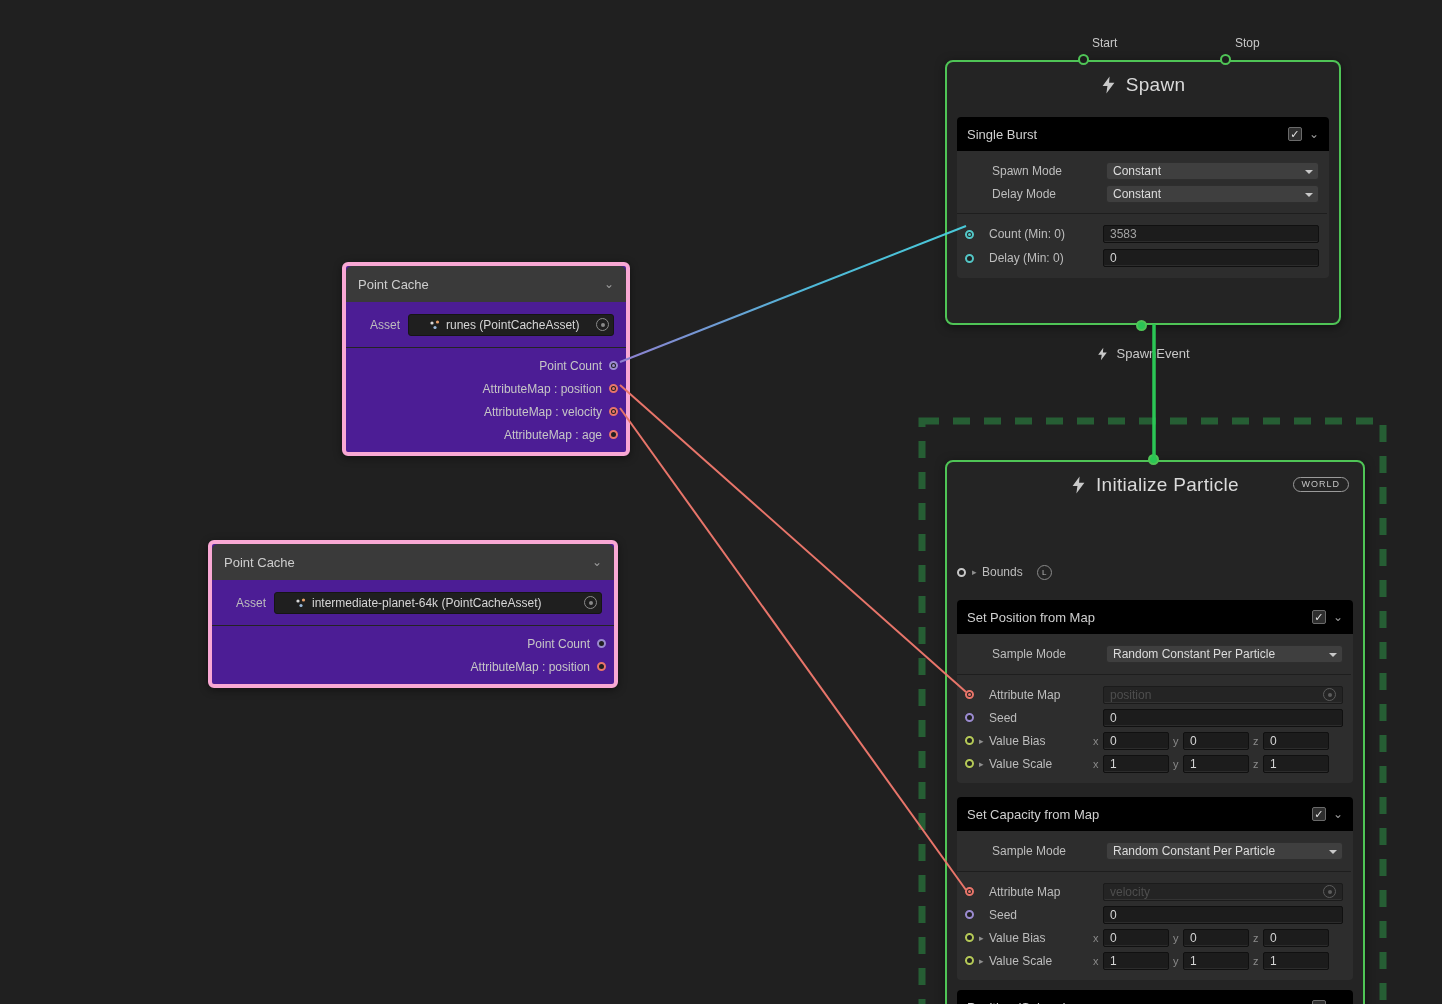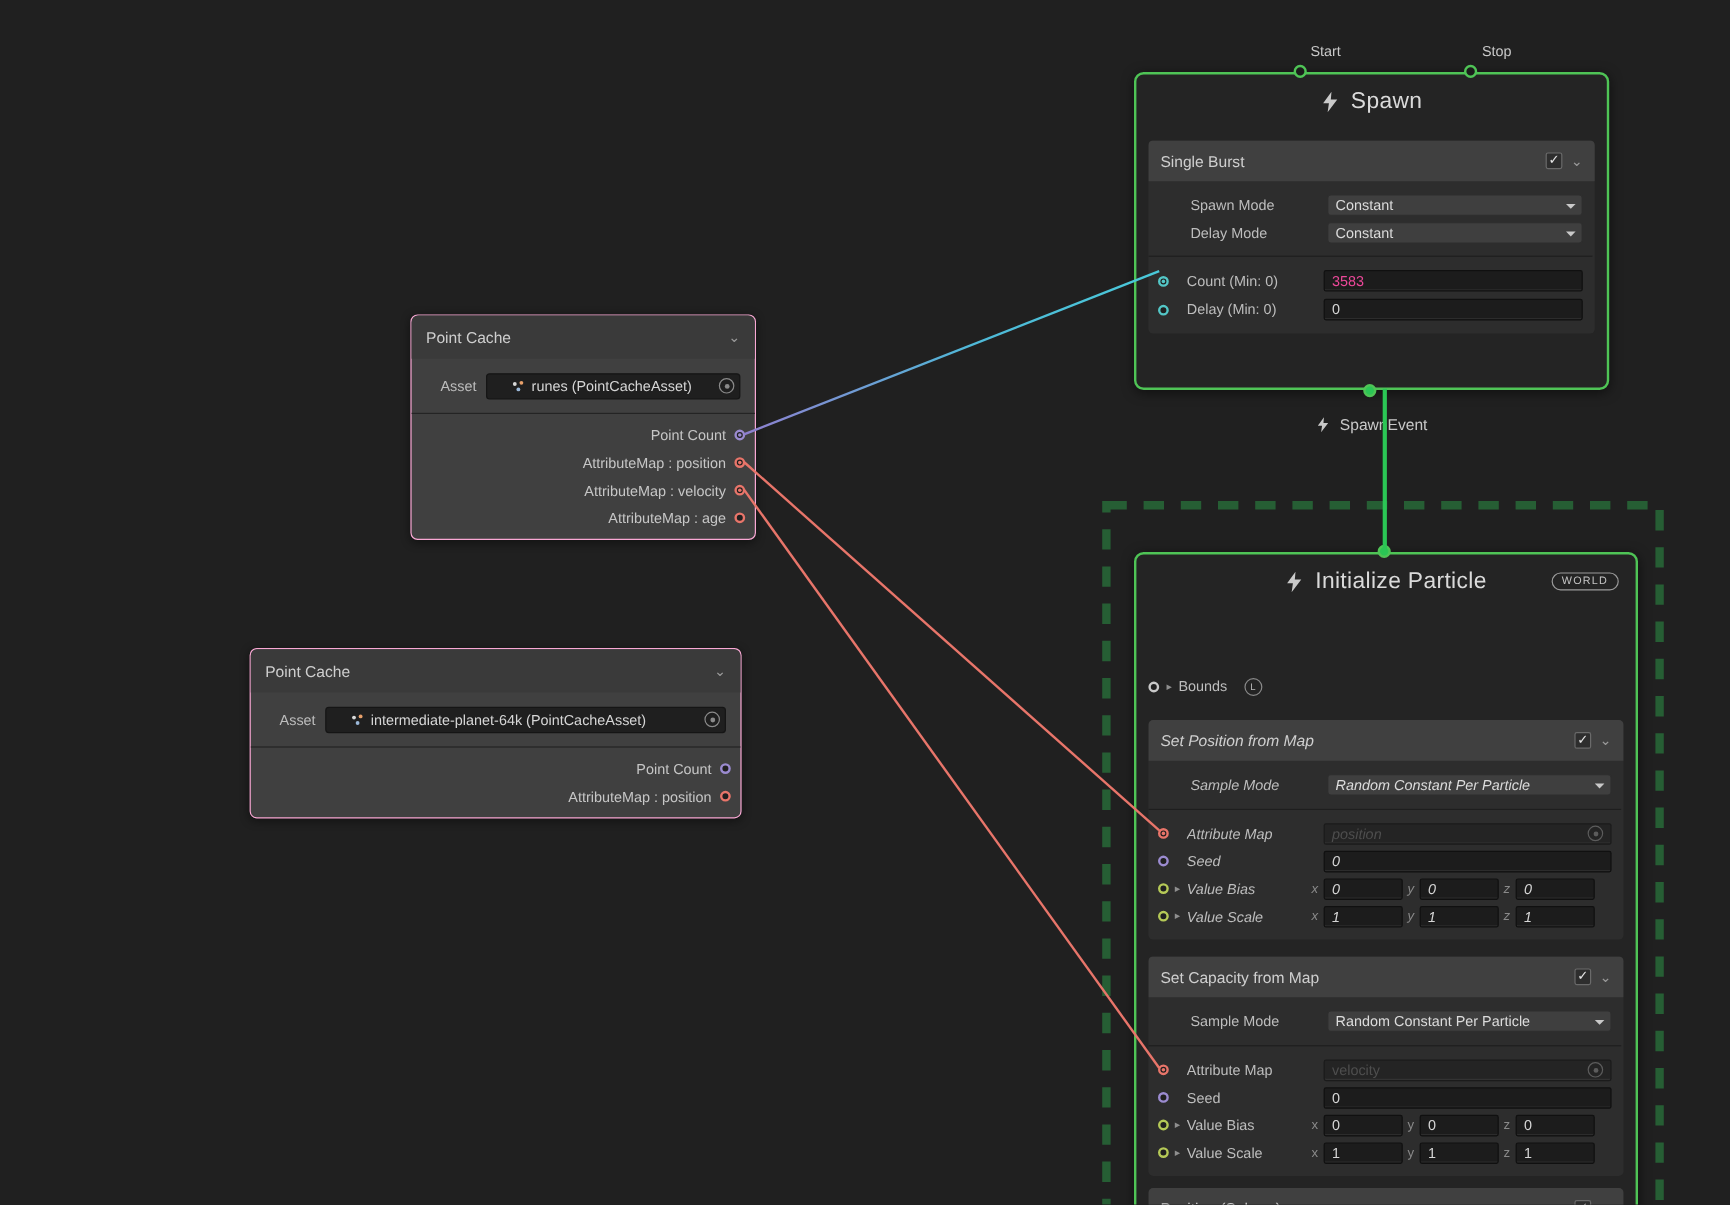--- a/index.html
+++ b/index.html
@@ -6,21 +6,21 @@
   html,body { width:1442px; height:1004px; background:#202020; overflow:hidden;
               font-family:"Liberation Sans","DejaVu Sans",sans-serif; }
   .canvas { position:relative; width:1442px; height:1004px; background:#202020; overflow:hidden; }
 
   svg.wires { position:absolute; left:0; top:0; z-index:3; pointer-events:none; }
 
   
   .node { position:absolute; border-radius:6px; z-index:2; }
 
   
-  .op-node { background:#404040; border:1px solid #f9a8d4; box-shadow:0 2px 8px rgba(0,0,0,.45); }
+  .op-node { background:#4c1d95; border:4px solid #f9a8d4; box-shadow:0 2px 8px rgba(0,0,0,.45); }
   .op-header { height:36px; background:#3A3A3A; border-radius:6px 6px 0 0; display:flex; align-items:center;
                padding:0 12px; color:#CECECE; font-size:13px; }
   .op-header .chev { margin-left:auto; }
   .asset-row { height:46px; display:flex; align-items:center; padding:0 12px 0 24px; border-bottom:1px solid #242424; }
   .asset-label { color:#BDBDBD; font-size:12px; margin-right:8px; }
   .asset-field { flex:1; height:22px; background:#1F1F1F; border:1px solid #151515; border-radius:3px;
                  display:flex; align-items:center; padding:0 4px 0 20px; color:#D6D6D6; font-size:12px; overflow:hidden; white-space:nowrap;}
   .asset-field .txt { flex:1; overflow:hidden; text-overflow:ellipsis; }
   .picker { width:13px; height:13px; border:1px solid #8A8A8A; border-radius:50%; position:relative; flex:none; margin-left:4px;}
   .picker::after { content:''; position:absolute; left:3.5px; top:3.5px; width:4px; height:4px; border-radius:50%; background:#8A8A8A; }
@@ -37,42 +37,42 @@
 
   
   .ctx-node { background:#242424; border:2px solid #4FC456; border-radius:8px; box-shadow:0 2px 10px rgba(0,0,0,.5); }
   .ctx-title { height:46px; display:flex; align-items:center; justify-content:center; gap:10px;
                color:#DADADA; font-size:19px; letter-spacing:.3px; }
   .top-port-label { position:absolute; top:-26px; font-size:12px; color:#C8C8C8; }
   .badge { position:absolute; top:15px; right:14px; border:1px solid #9A9A9A; border-radius:9px; padding:1px 8px 2px;
            font-size:9px; letter-spacing:1px; color:#C4C4C4; }
 
   .block { position:absolute; left:10px; right:10px; background:#2D2D2D; border-radius:4px; overflow:hidden; }
-  .block-header { height:34px; background:#404040; display:flex; align-items:center; padding:0 10px;
+  .block-header { height:34px; background:#000000; display:flex; align-items:center; padding:0 10px;
                   color:#CFCFCF; font-size:13px;justify-content:flex-end; }
   .block-header .hctrl { margin-left:auto; display:flex; align-items:center; gap:7px; }
   .block-body { padding:8px 10px 8px 8px; }
 
   .row { display:flex; align-items:center; height:23px; }
   .row.tall { height:24px; }
   .row .port { margin-right:0; }
   .row .spacer { width:27px; flex:none; }
   .row .after-port { width:15px; flex:none; }
   .row .lbl { width:114px; flex:none; color:#BDBDBD; font-size:12px; overflow:hidden; white-space:nowrap; }
   .row .lbl.short { width:auto; margin-right:6px; }
   .sep { height:1px; background:#1E1E1E; margin:8px -8px 8px -8px; }
 
   .fold { color:#8F8F8F; font-size:9px; width:10px; flex:none; }
   .row .fold { margin-left:-10px; }
 
   .field { flex:1; height:18px; background:#1C1C1C; border:1px solid #101010; border-radius:2px;
            box-shadow:inset 0 -1px 0 rgba(255,255,255,.07);
            color:#D6D6D6; font-size:12px; line-height:16px; padding:0 6px; overflow:hidden; white-space:nowrap;
            display:flex; align-items:center; }
-  .field.dim { color:#ec4899; }
+  .field.dim { color:#a3a3a3; }
   .field.ghost { background:#242424; color:#4E4E4E; border-color:#1B1B1B; }
   .field .picker { opacity:.55; margin-left:auto; }
 
   .dropdown { flex:1; height:18px; background:#3F3F3F; border:1px solid #2E2E2E; border-radius:3px;
               color:#DCDCDC; font-size:12px; line-height:16px; padding:0 16px 0 6px; position:relative;
               overflow:hidden; white-space:nowrap; }
   .dropdown::after { content:''; position:absolute; right:5px; top:7px; border:4px solid transparent; border-top-color:#C9C9C9; }
 
   .vec { flex:1; display:flex; align-items:center; }
   .axis { width:10px; color:#8A8A8A; font-size:11px; text-align:left; flex:none; }
@@ -247,21 +247,21 @@
 
 
     <div class="row tall" style="position:absolute; left:10px; right:10px; top:98px;">
       <span class="port" style="--c:#C8C8C8"></span>
       <span style="width:6px; flex:none;"></span>
       <span class="fold" style="margin-left:0;">▸</span>
       <span class="lbl short">Bounds</span>
       <span class="space-circle">L</span>
     </div>
 
-    <div class="block" style="top:138px;font-style:italic;">
+    <div class="block" style="top:138px;">
       <div class="block-header">
         <span>Set Position from Map</span>
         <span class="hctrl">
           <span class="checkbox">✓</span>
           <span class="chev">⌄</span>
         </span>
       </div>
       <div class="block-body">
         <div class="row tall">
           <span class="spacer"></span>

